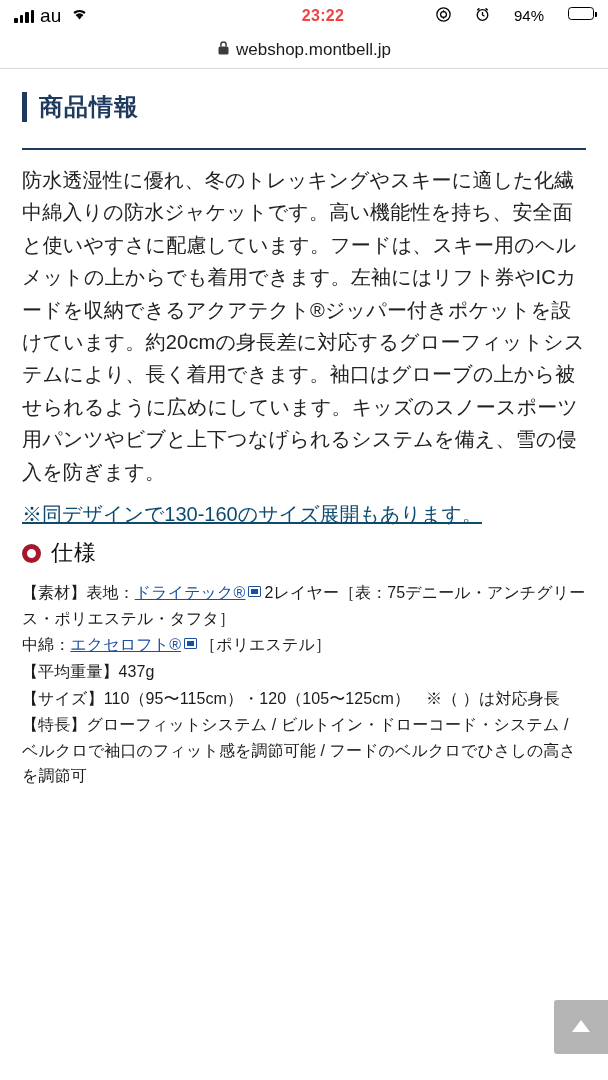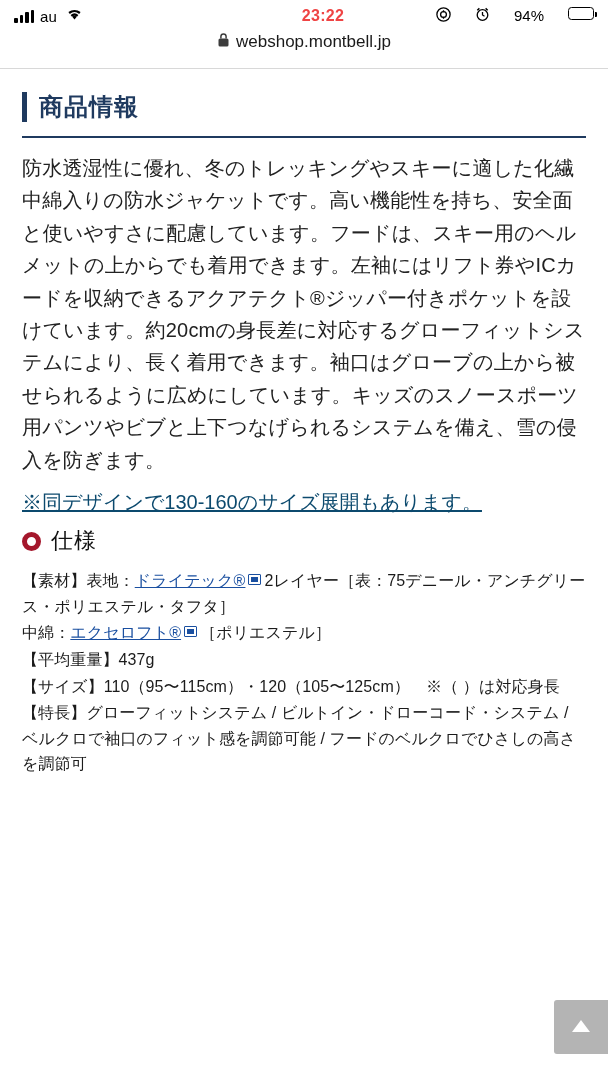--- a/index.html
+++ b/index.html
@@ -20,21 +20,21 @@
     background: #ffffff;
     position: relative;
   }
   .sb-left { display: flex; align-items: center; gap: 6px; }
   .signal-bars { display: flex; align-items: flex-end; gap: 2px; height: 13px; }
   .signal-bars i { display: block; width: 3.5px; background: #000; border-radius: 1px; }
   .signal-bars i:nth-child(1) { height: 5px; }
   .signal-bars i:nth-child(2) { height: 8px; }
   .signal-bars i:nth-child(3) { height: 11px; }
   .signal-bars i:nth-child(4) { height: 13px; }
-  .carrier { font-size: 15px; color: #000; letter-spacing: .2px; }
+  .carrier { font-size: 19px; color: #000; letter-spacing: .2px; }
   .wifi-icon { margin-left: 2px; }
   .sb-center {
     position: absolute; left: 0; right: 0;
     text-align: center;
     font-size: 16px; font-weight: 600; color: #ef4444;
     letter-spacing: .3px;
     pointer-events: none;
     margin-left: 38px;
   }
   .sb-right {
@@ -50,42 +50,42 @@
   }
   .batt::after {
     content: ""; position: absolute; right: -4px; top: 4px;
     width: 2px; height: 5px; background: #000; border-radius: 0 1px 1px 0;
   }
   .batt .fill { height: 100%; background: #000; border-radius: 1.5px; }
 
   
   .url-bar {
     height: 36px;
-    display: flex; align-items: flex-start; justify-content: center;
+    display: flex; align-items: center; justify-content: center;
     gap: 6px;
     background: #ffffff;
   }
   .url-text { font-size: 17px; color: #1a1a1a; }
   .lock-icon { display: block; }
 
   .divider { height: 1px; background: #d8d8d8; }
 
   
   .page {
     padding: 0 22px;
     background: #ffffff;
     position: relative;
     height: calc(1080px - 32px - 36px - 1px);
     overflow: hidden;
   }
 
   .section-title-wrap {
     display: flex; align-items: center;
     margin-top: 22px;
-    padding-bottom: 13px;
+    padding-bottom: 25px;
     border-bottom: 2px solid #1f3a5f;
   }
   .title-bar {
     width: 5px; height: 30px; background: #1f3a5f; margin-right: 12px;
   }
   .section-title {
     font-size: 24px; color: #1f3a5f; font-weight: 600; letter-spacing: 1px;
   }
 
   .body-text {

